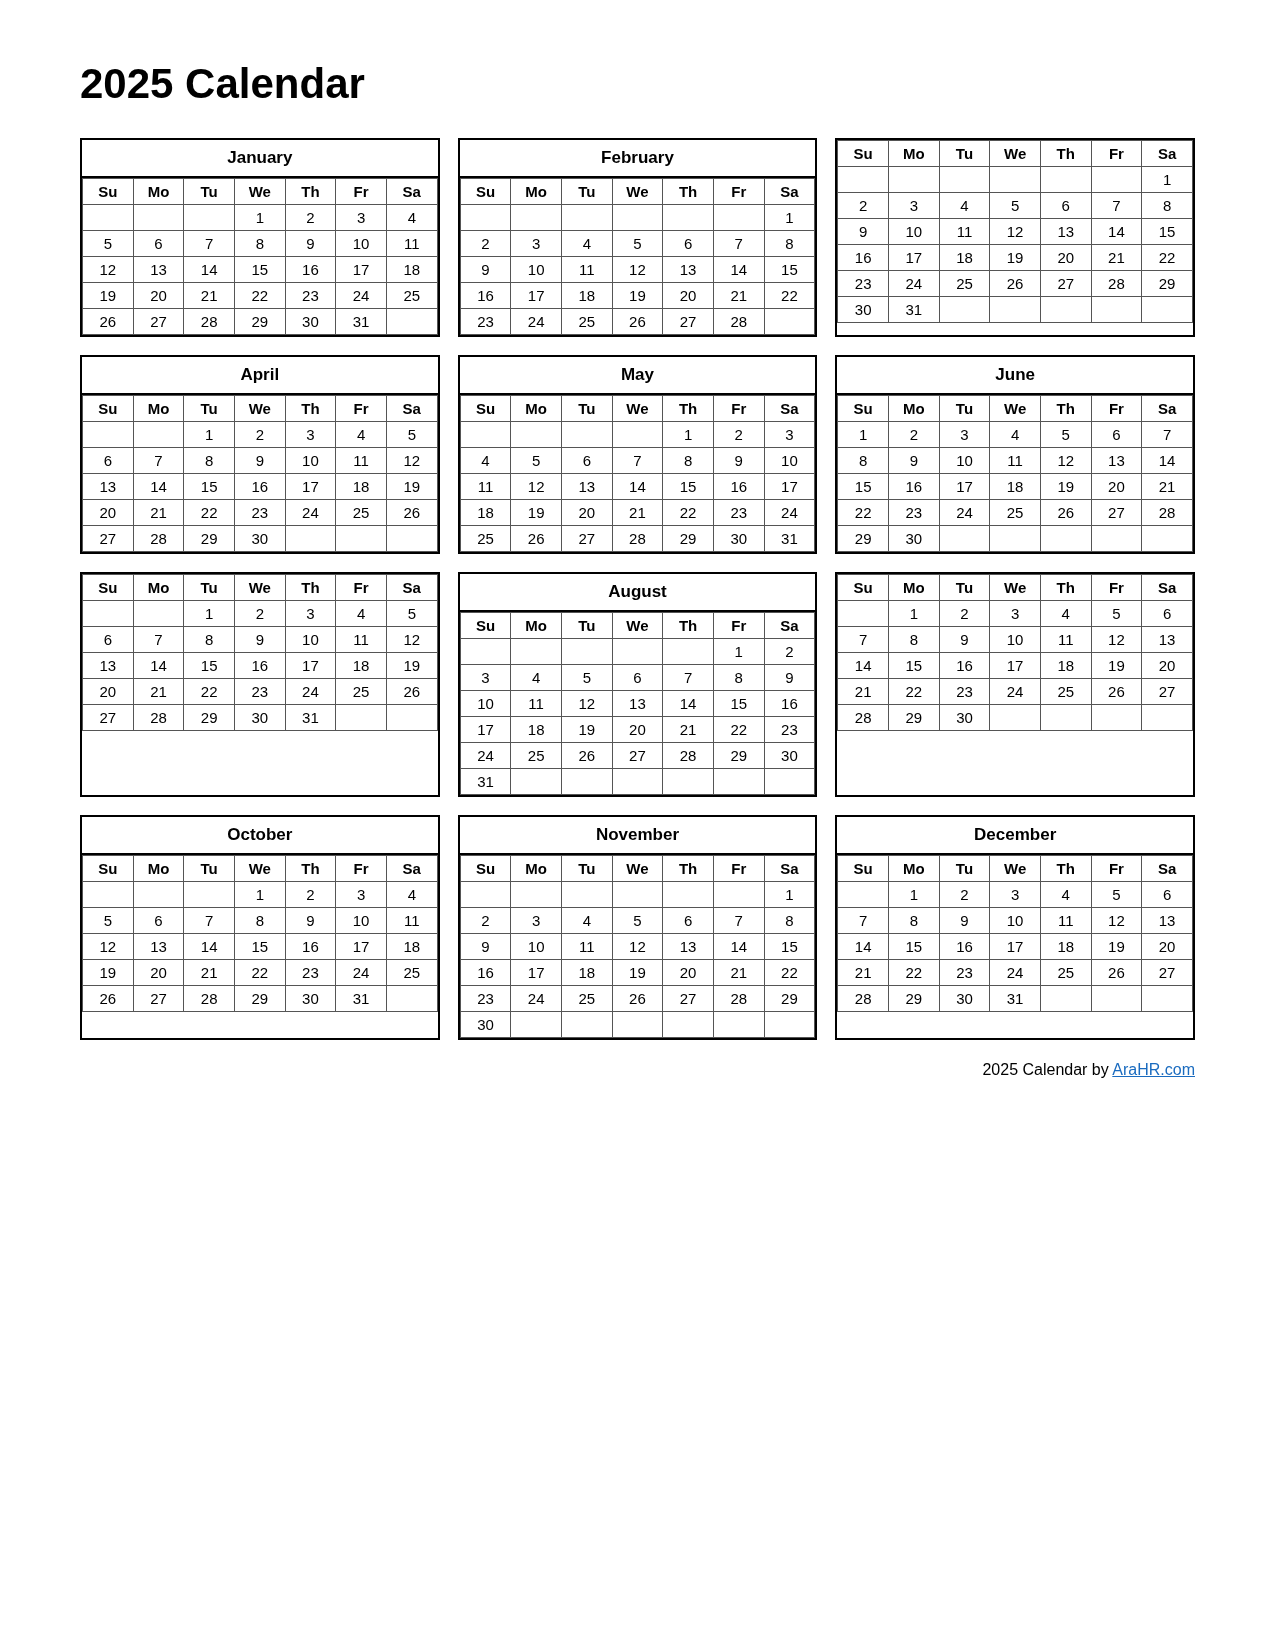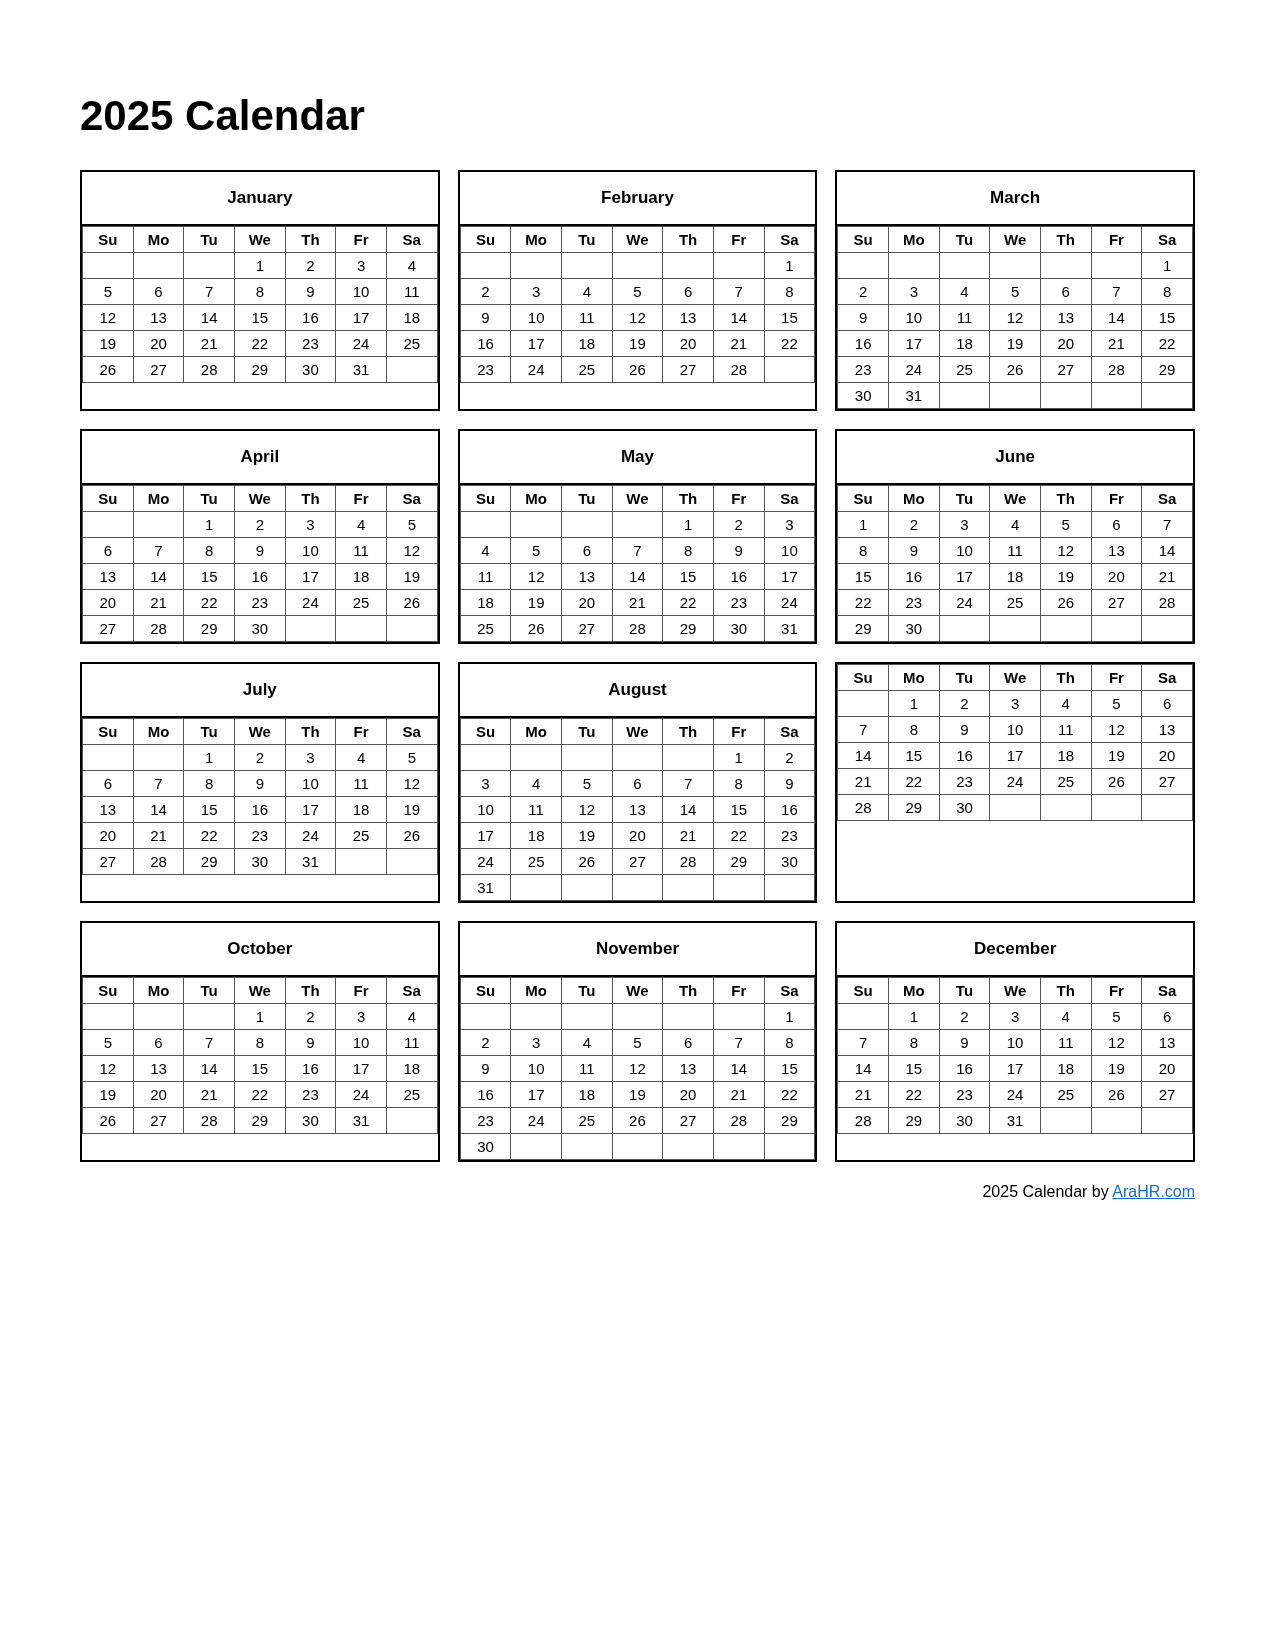--- a/index.html
+++ b/index.html
@@ -8,35 +8,34 @@
       font-family: Arial, sans-serif;
       width: 1275px;
       min-height: 1650px;
       padding: 60px 80px;
     }
     h1 {
       font-size: 42px;
       font-weight: bold;
       margin-bottom: 30px;
       color: #000;
-      margin-top: 32px;
     }
     .calendars-grid {
       display: grid;
       grid-template-columns: repeat(3, 1fr);
       gap: 18px 18px;
     }
     .month-block {
       border: 2px solid #000;
     }
     .month-title {
       text-align: center;
       font-weight: bold;
       font-size: 17px;
-      padding: 16px 0;
+      padding: 8px 0;
       border-bottom: 2px solid #000;
     }
     table.cal {
       width: 100%;
       border-collapse: collapse;
     }
     table.cal th, table.cal td {
       border: 1px solid #555;
       text-align: center;
       font-size: 15px;
@@ -191,21 +190,20 @@
             <td>25</td>
             <td>26</td>
             <td>27</td>
             <td>28</td>
             <td></td>
           </tr>
         </tbody>
       </table>
     </div>
     <div class="month-block">
-      <div class="month-title">March</div>
       <table class="cal">
         <thead>
           <tr>
             <th>Su</th>
             <th>Mo</th>
             <th>Tu</th>
             <th>We</th>
             <th>Th</th>
             <th>Fr</th>
             <th>Sa</th>
@@ -452,21 +450,20 @@
             <td></td>
             <td></td>
             <td></td>
             <td></td>
             <td></td>
           </tr>
         </tbody>
       </table>
     </div>
     <div class="month-block">
-      <div class="month-title">July</div>
       <table class="cal">
         <thead>
           <tr>
             <th>Su</th>
             <th>Mo</th>
             <th>Tu</th>
             <th>We</th>
             <th>Th</th>
             <th>Fr</th>
             <th>Sa</th>

